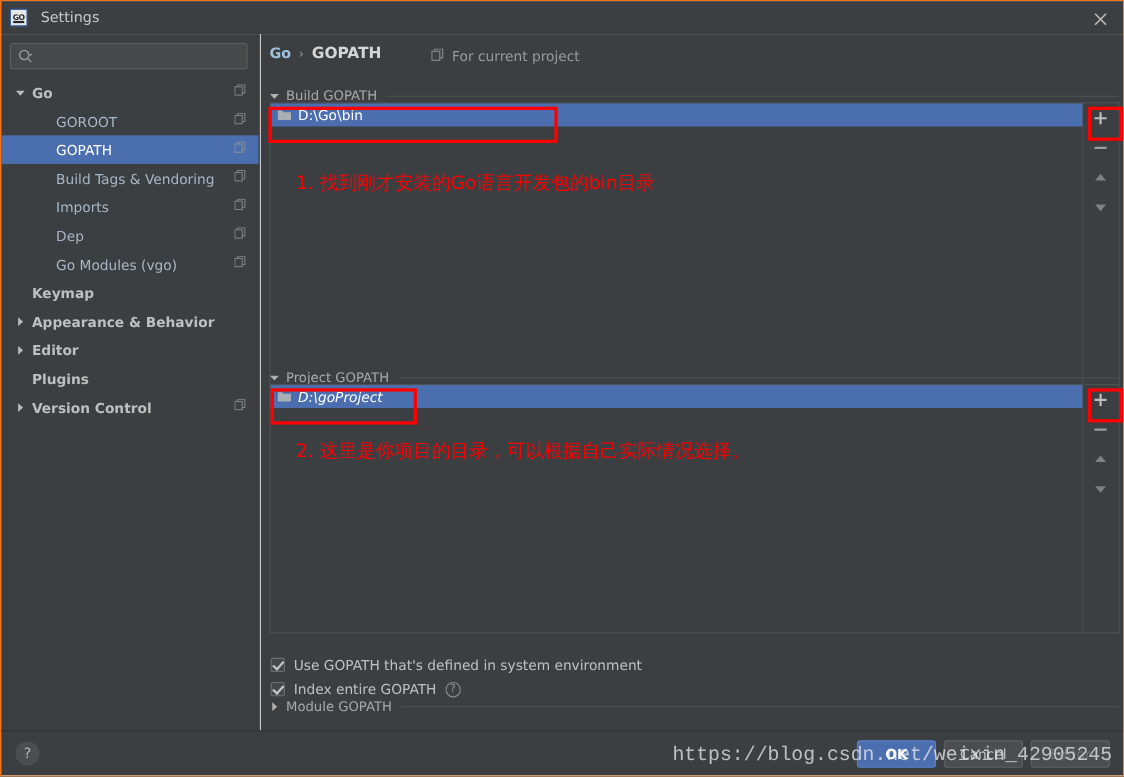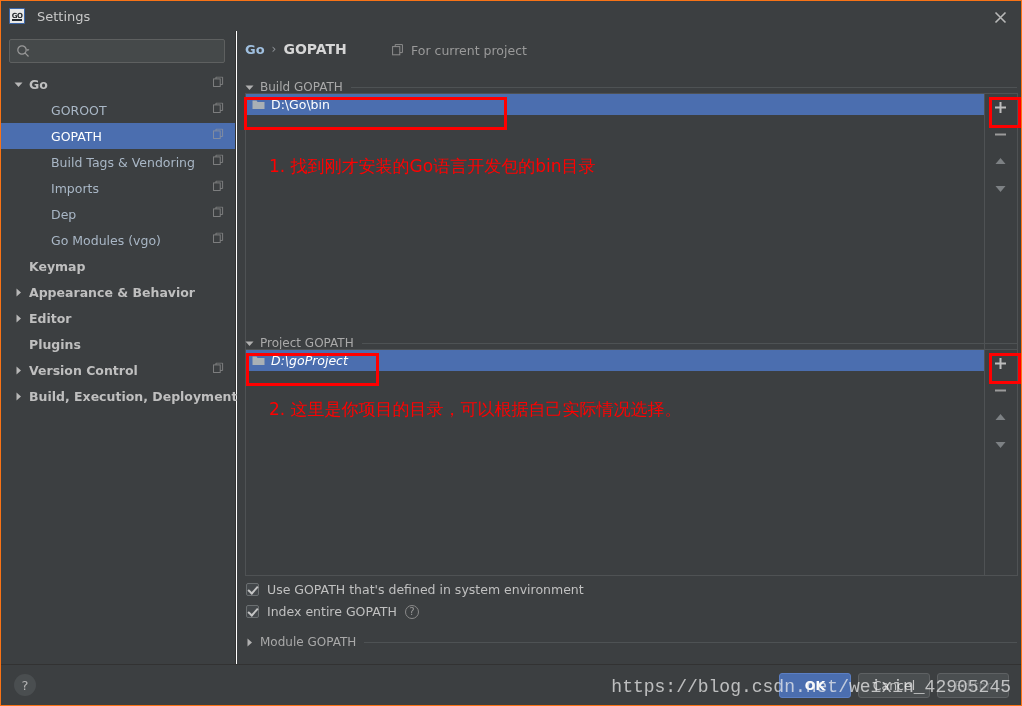--- a/index.html
+++ b/index.html
@@ -213,20 +213,21 @@
     display: flex; align-items: center; justify-content: center;
     cursor: default;
   }
 
   
   .cbrow {
     position: absolute;
     display: flex;
     align-items: center;
     cursor: default;
+    margin-top: 15px;
   }
   .cbox {
     width: 13px; height: 13px;
     background: #43474a;
     border: 1px solid #6b6f71;
     border-radius: 2px;
     position: relative;
     flex: 0 0 13px;
   }
   .cbox.checked::after {
@@ -454,29 +455,20 @@
             <svg width="9" height="9" viewBox="0 0 9 9">
               <path d="M2.5 0.5 L2.5 8.5 L7 4.5 Z" fill="#b8b8b8"></path>
             </svg>
           </div>
           <span class="tree-label bold">Version Control</span>
           <span class="copy-ico"><svg width="12" height="12" viewBox="0 0 13 13">
               <rect x="0.6" y="2.6" width="7.2" height="8.2" stroke="#9a9a9a" stroke-width="1" fill="none"></rect>
               <path d="M3.2 2.6 L3.2 0.6 L10.4 0.6 L10.4 8.6 L7.8 8.6" stroke="#9a9a9a" stroke-width="1" fill="none"></path>
             </svg></span>
         </div>
-        <div class="tree-row">
-          <div style="width: 6px; flex: 0 0 auto;"></div>
-          <div class="tw">
-            <svg width="9" height="9" viewBox="0 0 9 9">
-              <path d="M2.5 0.5 L2.5 8.5 L7 4.5 Z" fill="#b8b8b8"></path>
-            </svg>
-          </div>
-          <span class="tree-label bold">Build, Execution, Deployment</span>
-        </div>
       </div>
   </div>
 
   <div class="main">
 
     <div class="breadcrumb">
       <span class="bc-go">Go</span>
       <span class="bc-sep">›</span>
       <span class="bc-cur">GOPATH</span>
     </div>

